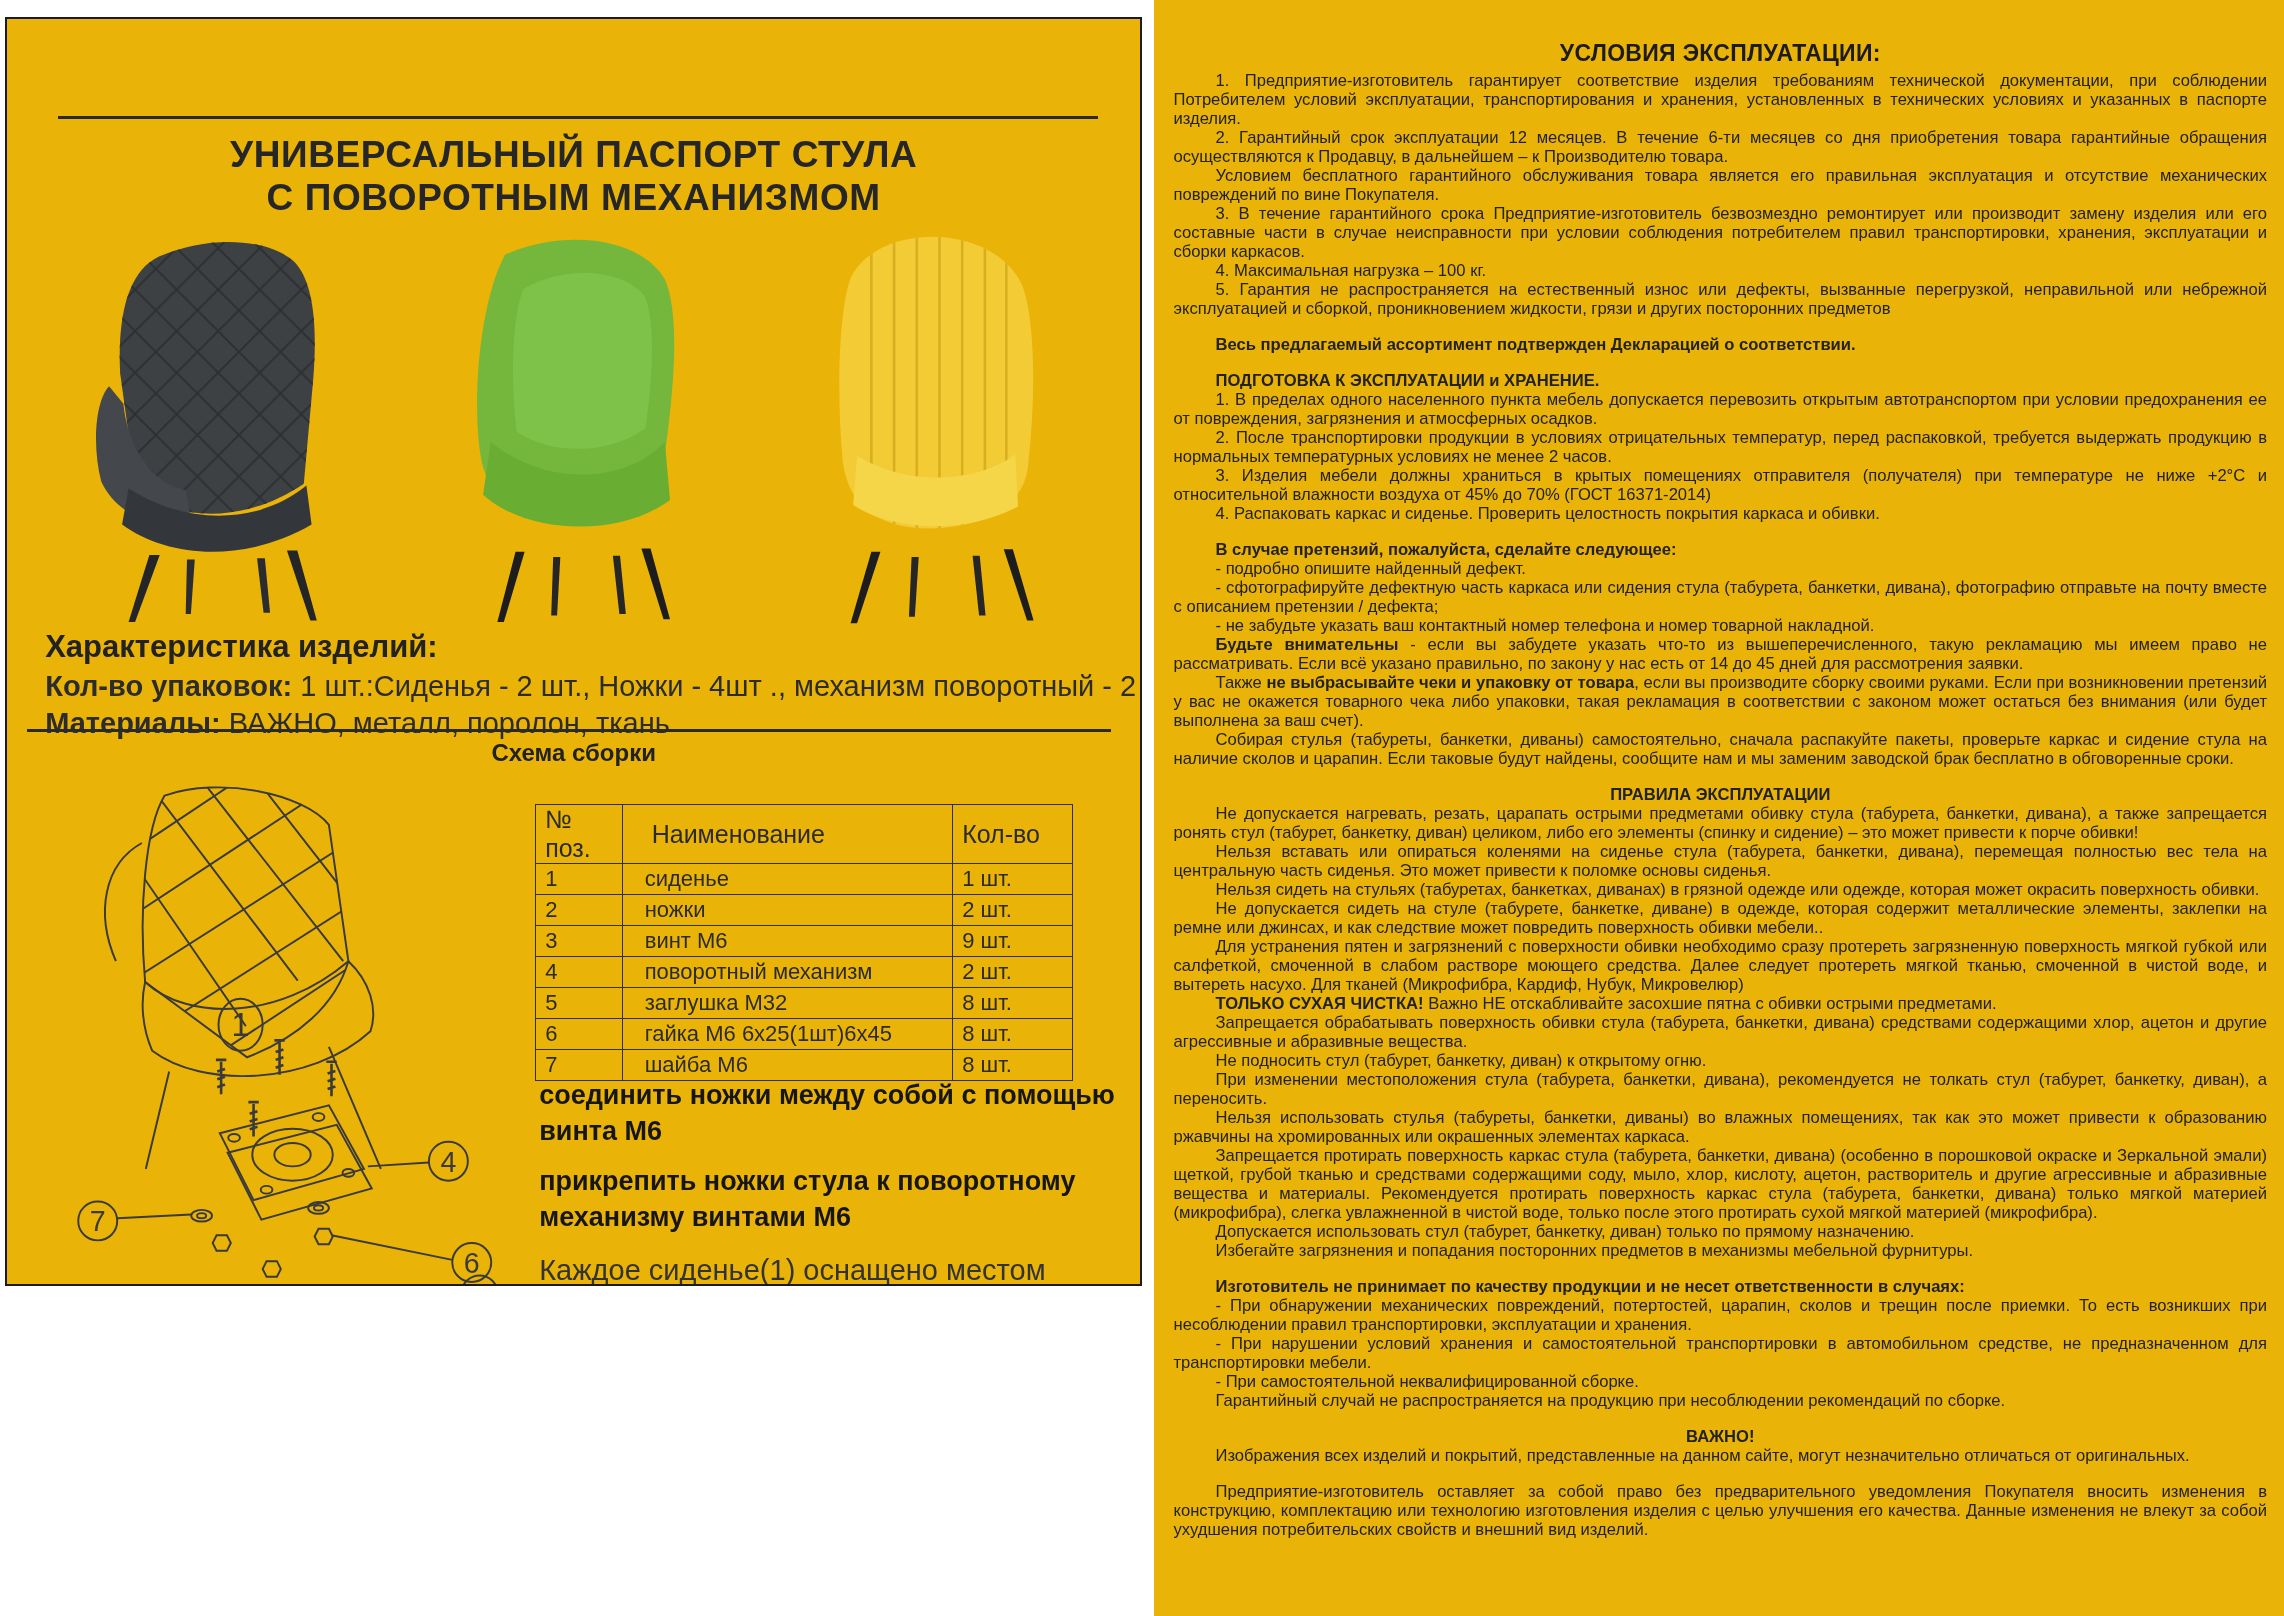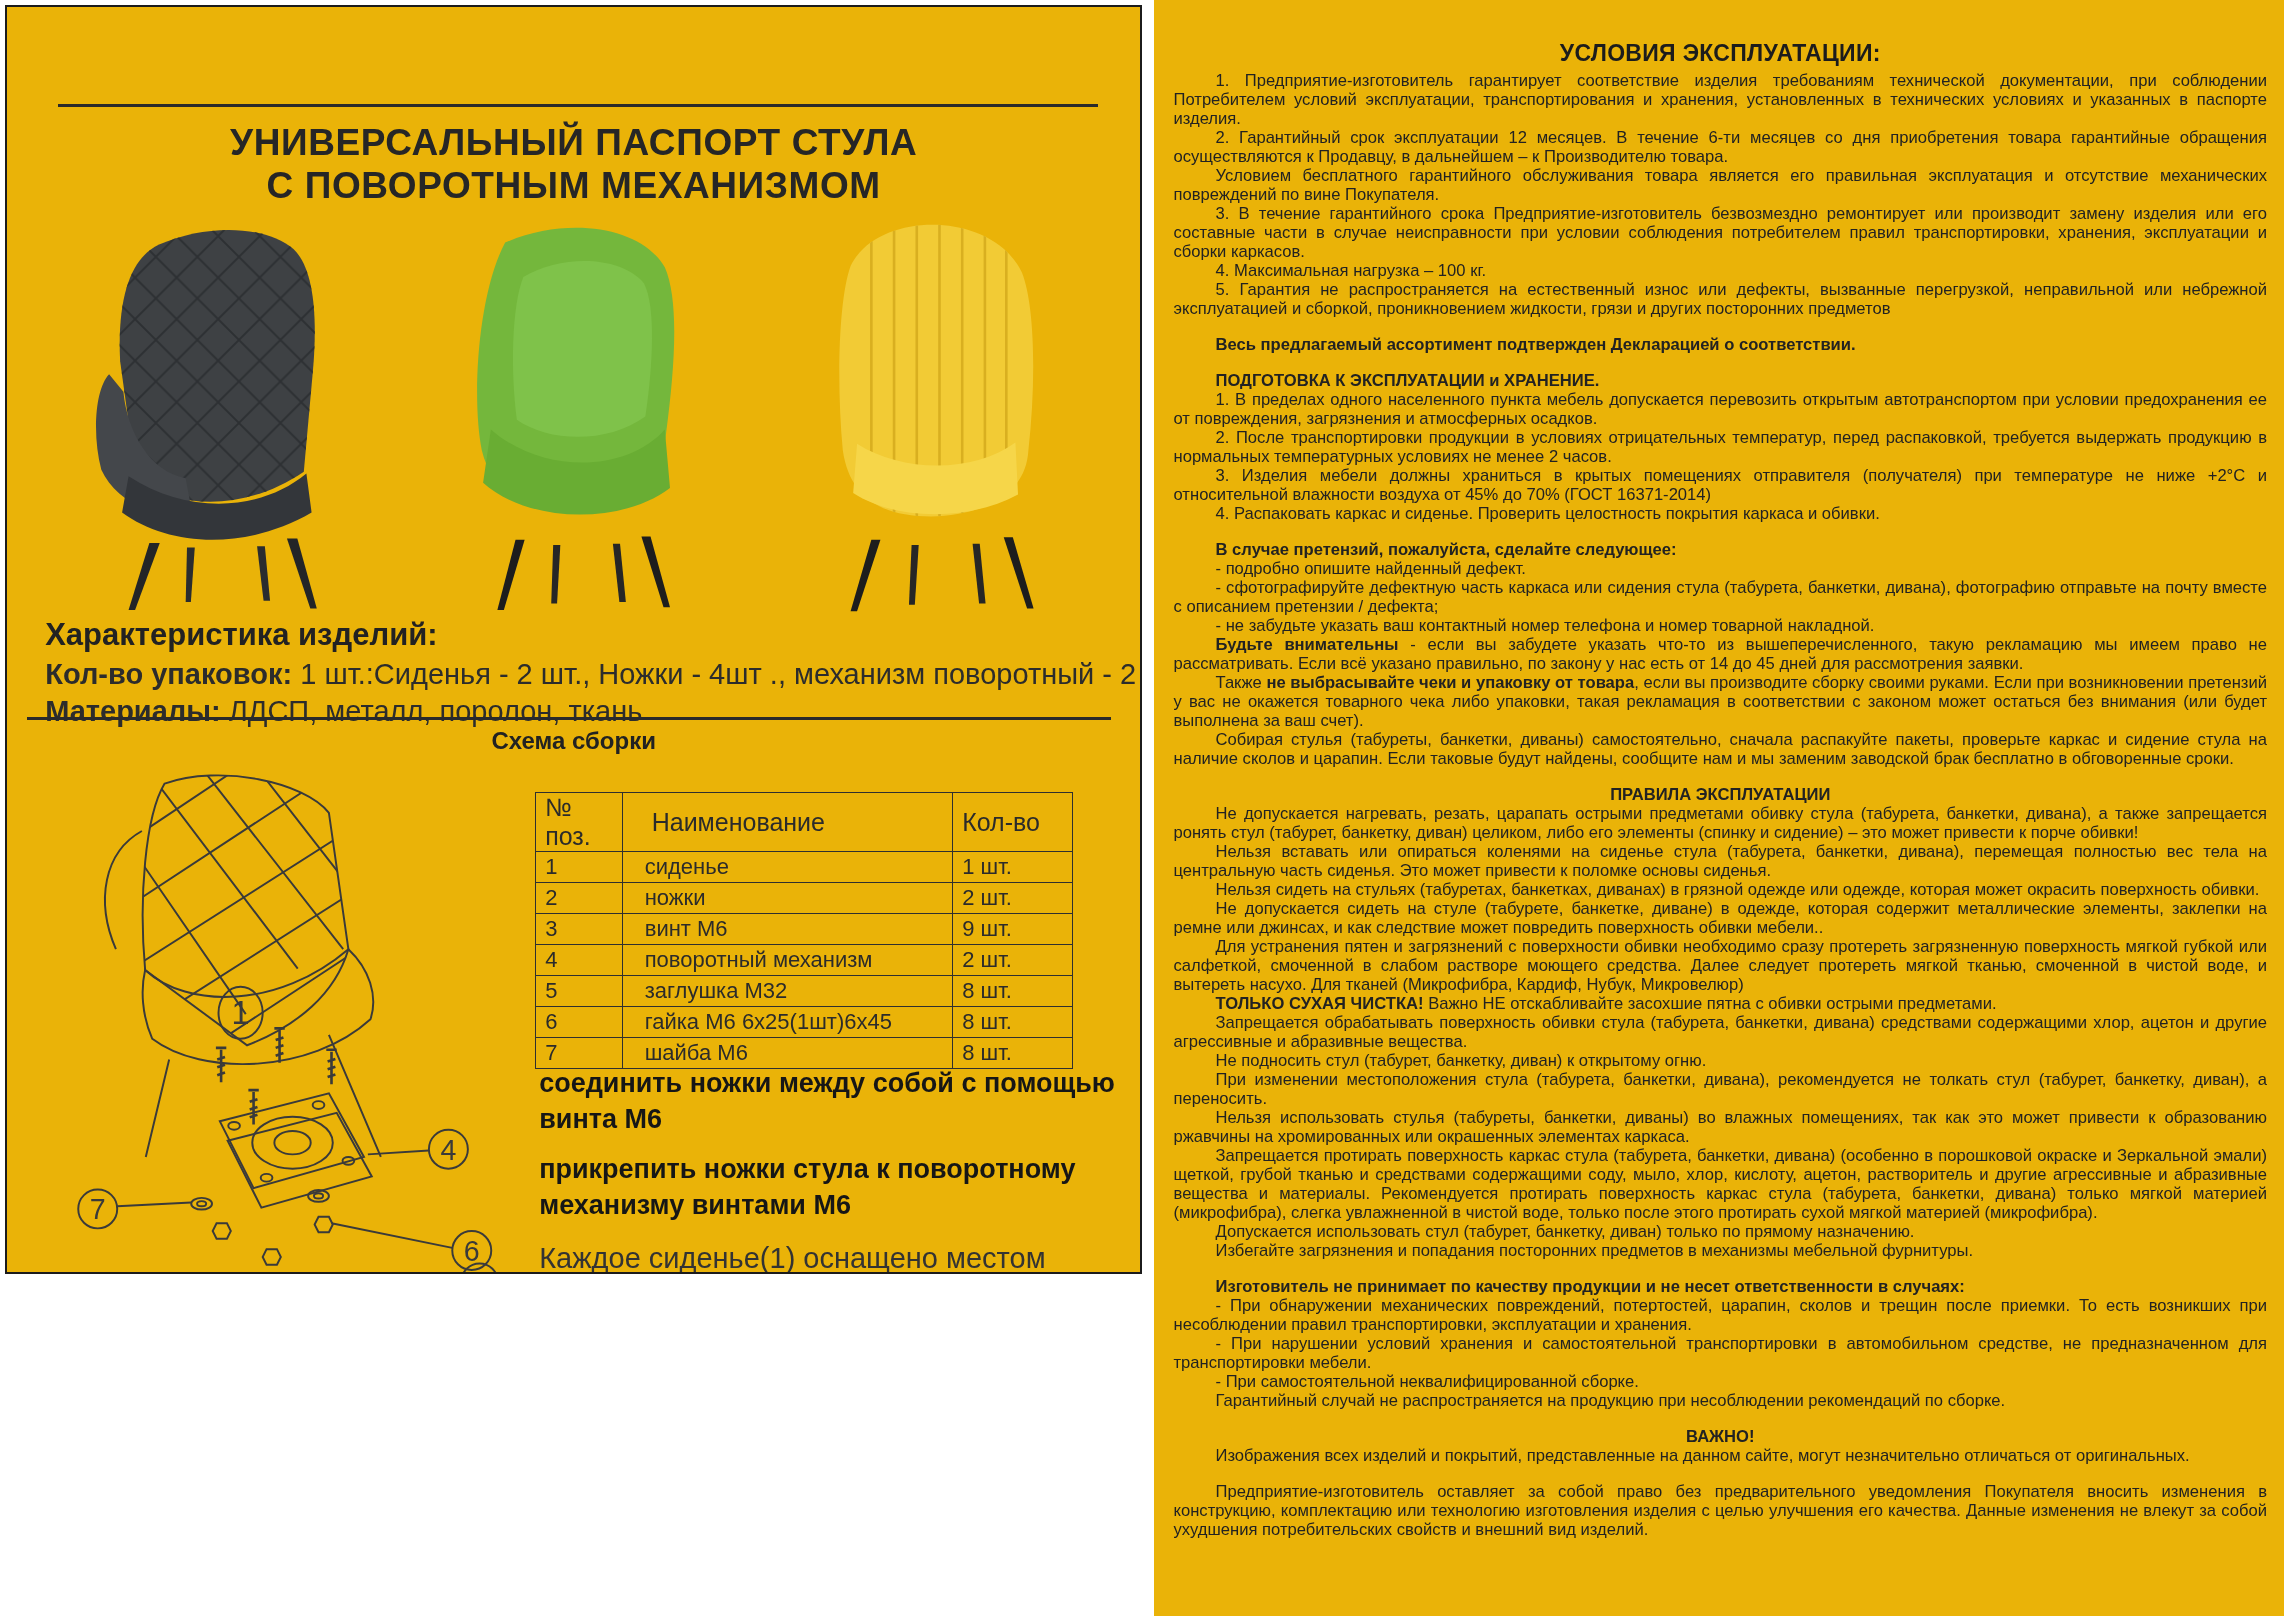--- a/index.html
+++ b/index.html
@@ -1,18 +1,18 @@
 <!DOCTYPE html>
 <html style="font-size:10.4px"><head>
 <meta charset="utf-8">
 <style>
   html,body{margin:0;padding:0;background:#ffffff;}
   body{width:2284px;height:1616px;position:relative;font-family:"Liberation Sans",sans-serif;color:#1e1e1e;}
   .page{position:absolute;background:#eab308;box-sizing:border-box;overflow:hidden;}
-  #left-page{left:5.2px;top:5px;width:1137px;height:1269px;border:2.6px solid #1b1b1b;}
+  #left-page{left:5.2px;top:17px;width:1137px;height:1269px;border:2.6px solid #1b1b1b;}
   #right-page{left:1154px;top:0;width:1130px;height:1616px;padding:22px 17px 0 19.5px;}
   .rule{position:absolute;background:#2a2a2a;height:3.2px;}
   #rule-top{left:51px;top:97px;width:1040px;}
   #rule-mid{left:19.5px;top:710px;width:1084px;}
   #doc-title{position:absolute;left:0;top:114px;width:100%;text-align:center;font-weight:700;font-size:37px;line-height:43px;letter-spacing:0.6px;color:#262626;}
   #chairs{position:absolute;left:45px;top:208px;width:1040px;height:403px;display:flex;justify-content:space-between;}
   .chair{width:318px;height:403px;}
   #char-block{position:absolute;left:38px;top:610px;width:1072px;}
   #char-heading{font-weight:700;font-size:31px;margin:0 0 5.2px 0;color:#222;}
   .char-line{font-size:29px;margin:0 0 3.9px 0;color:#2c2c2c;white-space:nowrap;}
@@ -103,21 +103,21 @@
       <polygon points="150,500 164,500 128,610 118,610" fill="#1d1d1d"></polygon>
       <polygon points="354,496 368,496 400,606 390,606" fill="#1d1d1d"></polygon>
       <polygon points="212,508 223,508 217,600 208,600" fill="#262626"></polygon>
       <polygon points="306,506 317,506 326,598 316,598" fill="#262626"></polygon>
     </svg>
   </div>
 
   <div id="char-block">
     <p id="char-heading">Характеристика изделий:</p>
     <p class="char-line"><span class="lbl">Кол-во упаковок:</span><span> 1 шт.:Сиденья - 2 шт., Ножки - 4шт ., механизм поворотный - 2 шт.,</span></p>
-    <p class="char-line"><span class="lbl">Материалы:</span><span> ЛДСП, металл, поролон, ткань</span></p>
+    <p class="char-line"><span class="lbl">Материалы:</span><span> ВАЖНО, металл, поролон, ткань</span></p>
   </div>
 
   <div class="rule" id="rule-mid"></div>
 
   <div id="assembly-heading">Схема сборки</div>
 
   <svg id="diagram" width="513" height="741" viewBox="0 0 790 1140">
     <defs>
       <clipPath id="backclip">
         <path d="M215,45 C300,15 430,42 468,90 L498,300 C478,368 420,418 342,448 L185,332 C175,222 185,95 215,45 Z"></path>

